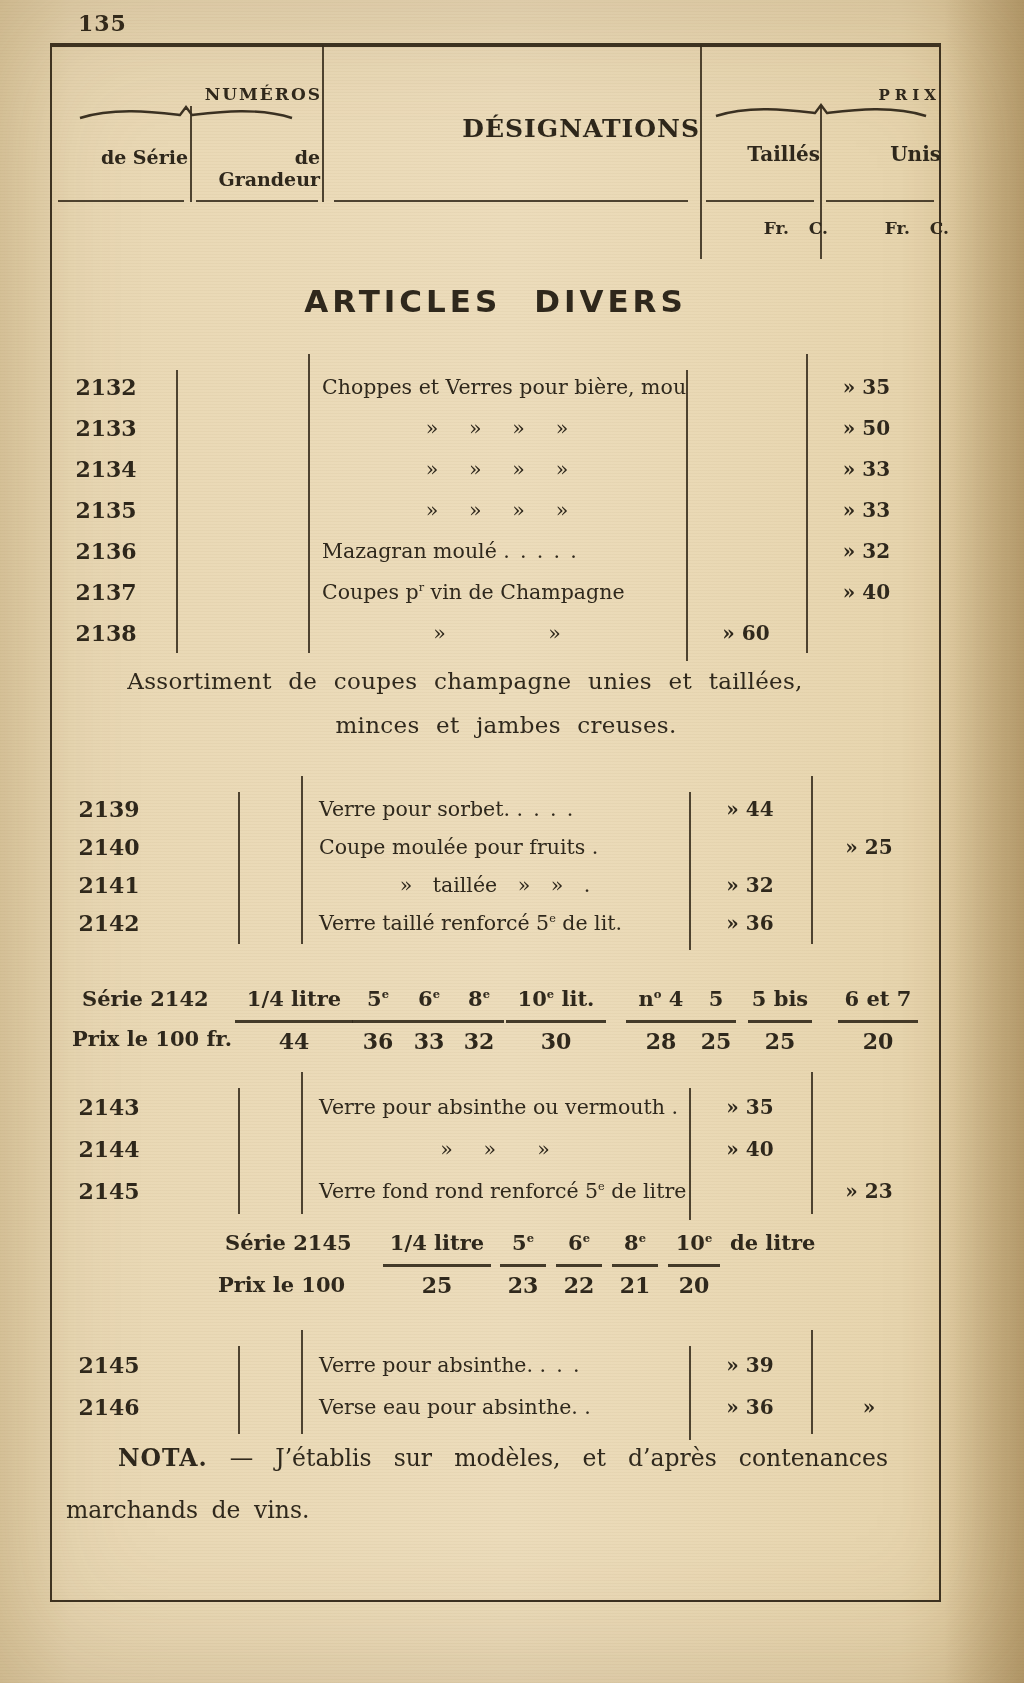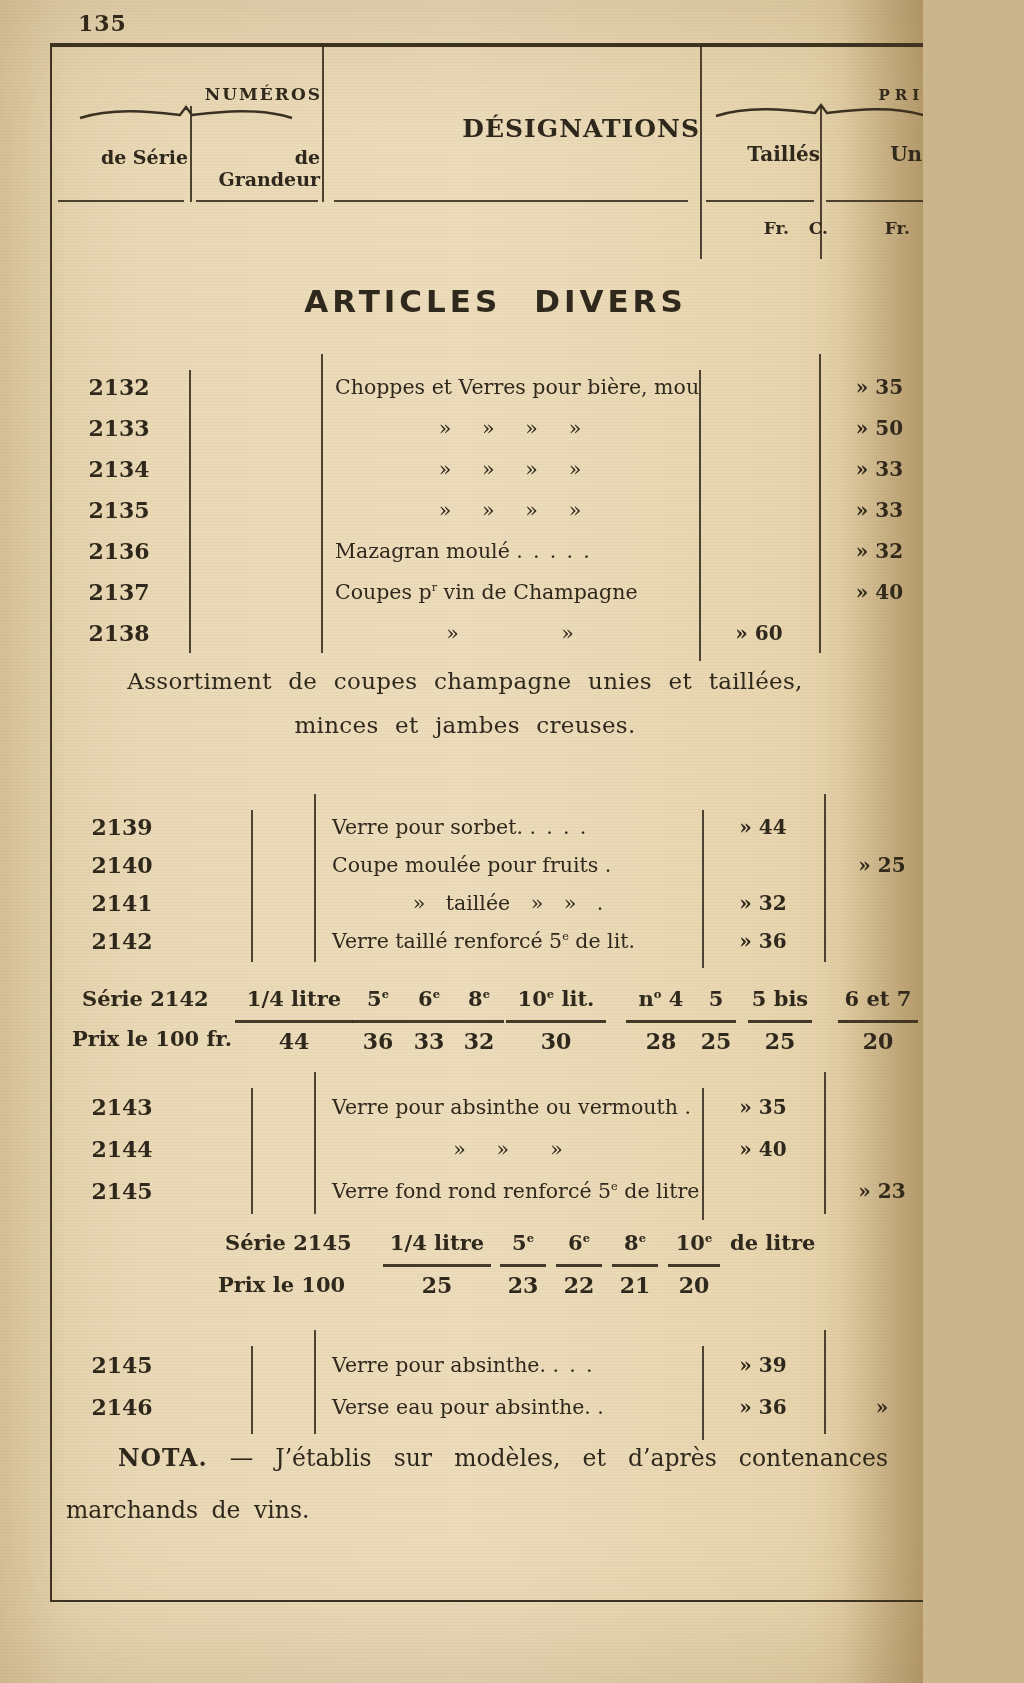--- a/index.html
+++ b/index.html
@@ -1,17 +1,17 @@
 <!DOCTYPE html>
 <html><head>
 <meta charset="utf-8">
 <style>
   html,body{margin:0;padding:0;background:#cbb58c;}
   .page{
-    position:relative;width:923px;height:1683px;overflow:hidden;
+    position:relative;width:1024px;height:1683px;overflow:hidden;
     background:
       repeating-linear-gradient(0deg, rgba(120,90,40,0.04) 0 1px, rgba(0,0,0,0) 1px 3px),
       linear-gradient(90deg,#e2cfa6 0%,#e9d8b4 7%,#ecdcbb 50%,#e7d5ae 88%,#d9c294 100%);
     font-family:"DejaVu Serif","Liberation Serif",serif;
     color:#2f281c;
   }
   .page::after{content:"";position:absolute;inset:0;pointer-events:none;
     box-shadow:inset 0 0 140px rgba(100,70,25,.22);}
   .gutter{position:absolute;top:0;right:0;width:80px;height:100%;
     background:linear-gradient(270deg,rgba(110,78,28,.25),rgba(0,0,0,0));}
@@ -34,47 +34,47 @@
   .h-frc.un{left:820px;width:121px;}
   .brace{position:absolute;height:18px;}
   .brace svg{display:block;width:100%;height:100%;}
   .brace.numeros{left:76px;top:104px;width:220px;}
   .brace.prix{left:712px;top:102px;width:218px;}
   
   .title{position:absolute;left:50px;top:283px;width:891px;text-align:center;
     font-family:"DejaVu Sans","Liberation Sans",sans-serif;
     font-weight:800;font-size:31px;letter-spacing:4px;word-spacing:18px;}
   
-  .rows-block{position:absolute;left:49px;width:891px;}
+  .rows-block{position:absolute;left:36px;width:891px;}
   .row{display:flex;align-items:center;}
   .c-num{text-align:center;font-weight:700;font-size:22px;box-sizing:border-box;}
   .c-des{font-size:20.5px;box-sizing:border-box;white-space:pre;overflow:hidden;}
   .c-des.center{text-align:center;padding-left:0 !important;}
   .c-ta,.c-un{text-align:center;font-weight:700;font-size:20px;box-sizing:border-box;}
   .b1{top:366px;height:287px;}
   .b1 .row{height:41px;}
   .b1 .c-num{width:140px;}
   .b1 .c-des{margin-left:132px;width:378px;padding-left:14px;}
   .b1 .c-ta{width:120px;}
   .b1 .c-un{flex:1;}
   .bx .c-num{width:202px;padding-right:56px;}
   .bx .c-des{margin-left:63px;width:388px;padding-left:18px;}
   .bx .c-ta{width:122px;}
   .bx .c-un{flex:1;}
-  .b2{top:790px;height:154px;margin-top:18px;}
+  .b2{top:790px;height:154px;}
   .b2 .row{height:38px;}
   .b3{top:1086px;height:128px;}
   .b3 .row{height:42px;}
   .b4{top:1344px;height:90px;}
   .b4 .row{height:42px;}
   
   .assort{position:absolute;left:50px;width:830px;text-align:center;
     font-size:23px;word-spacing:9px;letter-spacing:.3px;}
   .assort.l1{top:668px;}
-  .assort.l2{top:712px;}
+  .assort.l2{top:712px;margin-left:41px;}
   
   .mini-table{position:absolute;left:0;top:0;width:1024px;height:92px;font-size:21px;}
   .mt-label{position:absolute;font-weight:600;white-space:nowrap;}
   .mt-cols{position:absolute;inset:0;}
   .mt-col{position:absolute;top:0;text-align:center;}
   .mt-top{font-weight:600;padding-bottom:9px;border-bottom:3px solid rgba(50,41,26,.9);
     white-space:nowrap;}
   .mt-val{font-weight:700;padding-top:5px;font-size:22px;}
   .mt-suffix{position:absolute;top:0;font-weight:600;white-space:nowrap;}
   .mt-2142{top:986px;}

